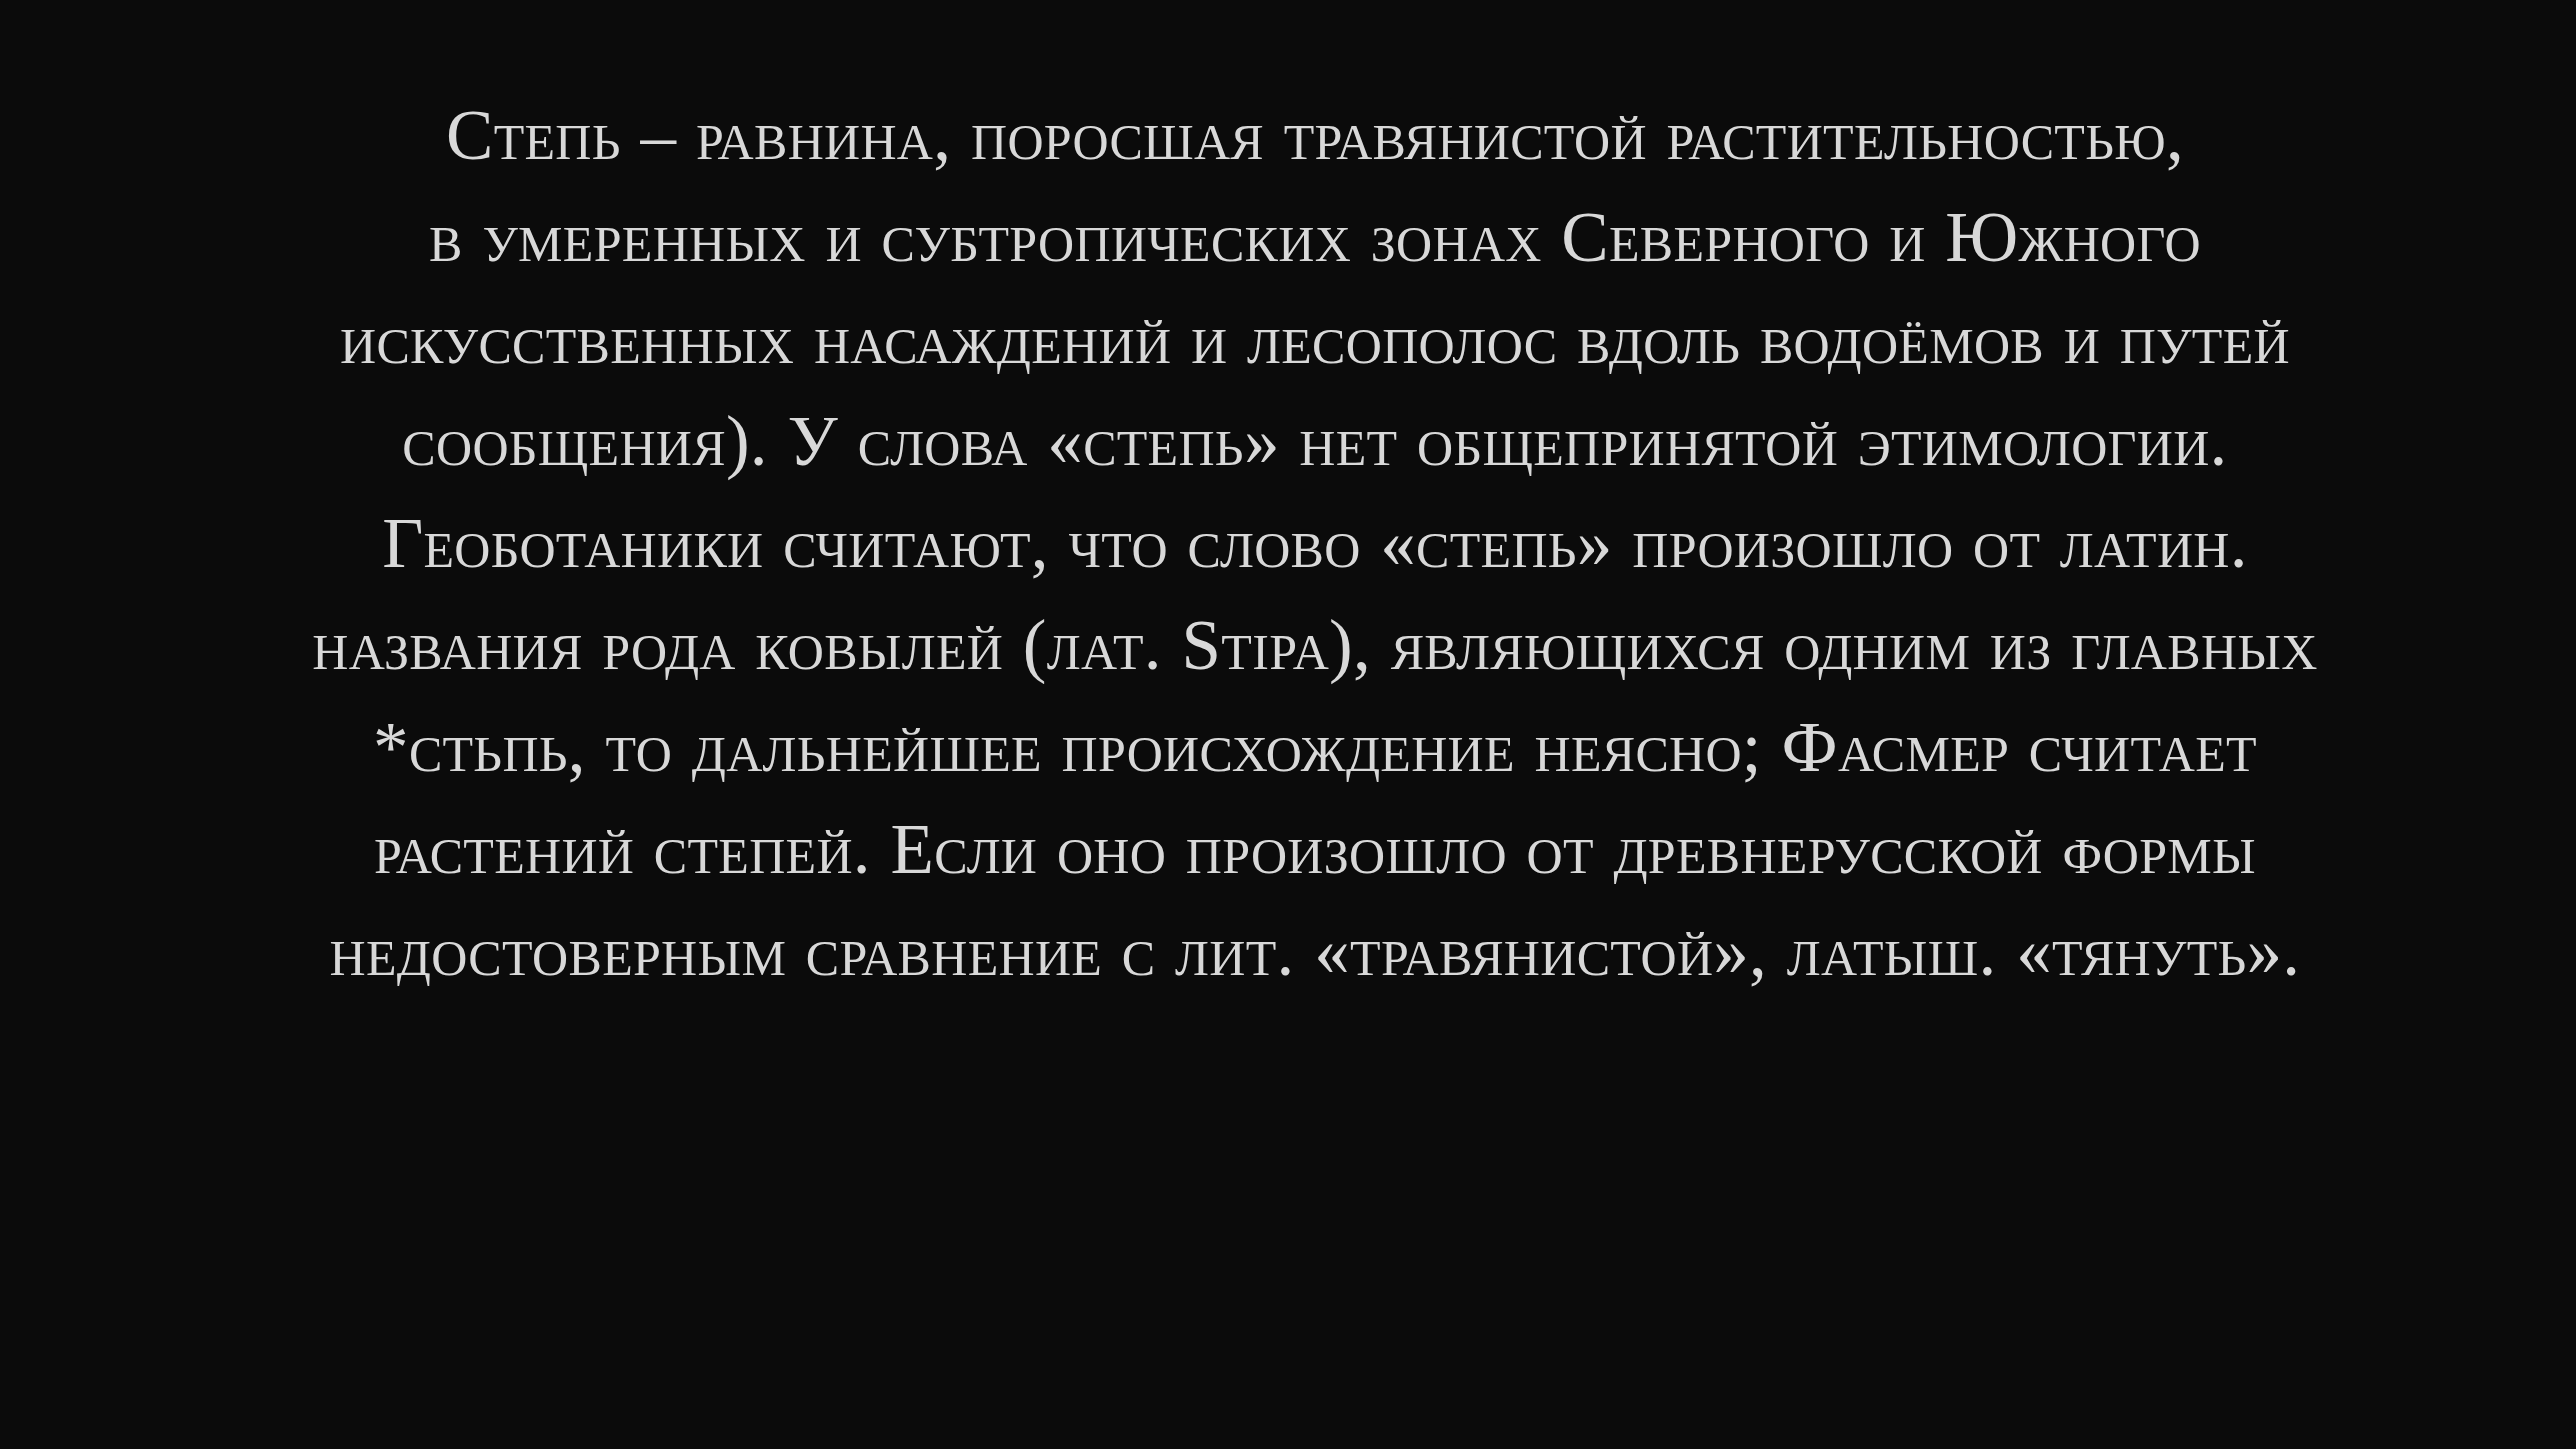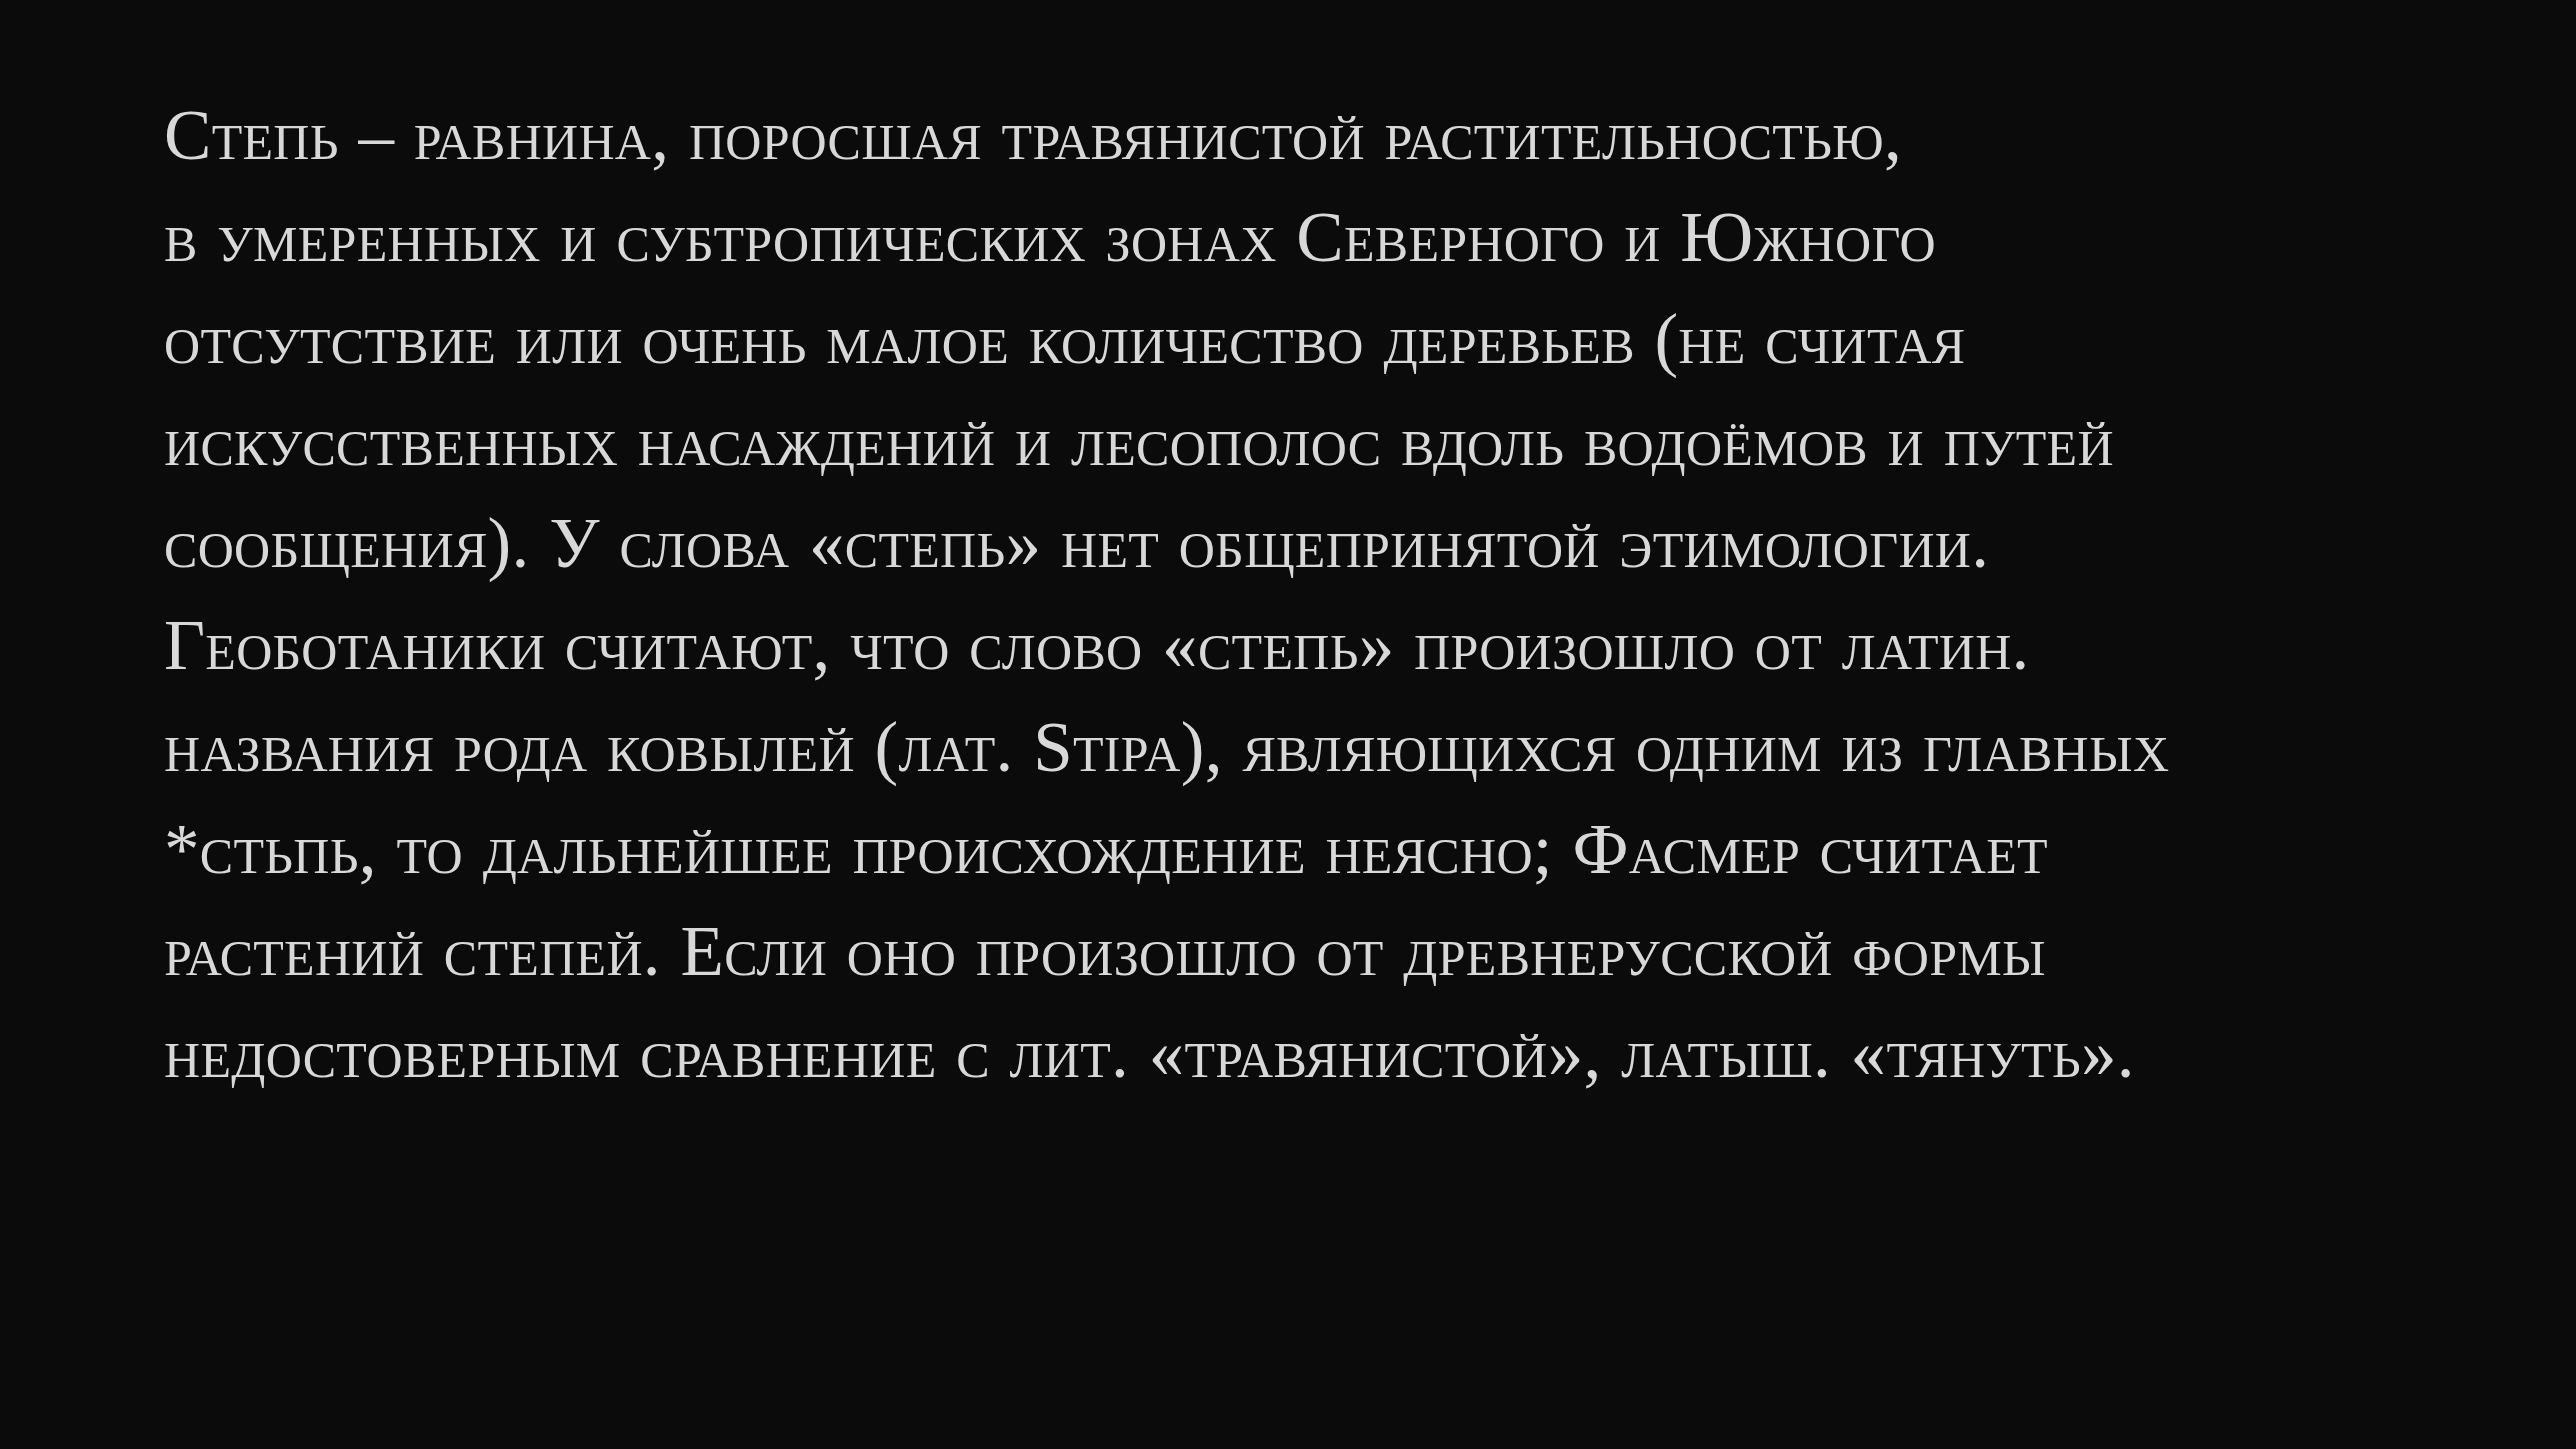--- a/index.html
+++ b/index.html
@@ -22,29 +22,29 @@
     font-family: "Liberation Serif", serif;
     font-size: 71px;
     line-height: 102px;
     font-variant: small-caps;
     letter-spacing: 0.3px;
     word-spacing: 1.6px;
     font-weight: 400;
   }
   .line {
     white-space: nowrap;
+    text-align: center;
   }
 </style>
 </head>
 <body>
 
 <div class="text-block">
   <div class="line">Степь – равнина, поросшая травянистой растительностью,</div>
   <div class="line">в умеренных и субтропических зонах Северного и Южного</div>
-  <div class="line">отсутствие или очень малое количество деревьев (не считая</div>
   <div class="line">искусственных насаждений и лесополос вдоль водоёмов и путей</div>
   <div class="line">сообщения). У слова «степь» нет общепринятой этимологии.</div>
   <div class="line">Геоботаники считают, что слово «степь» произошло от латин.</div>
   <div class="line">названия рода ковылей (лат. Stipa), являющихся одним из главных</div>
   <div class="line">*стьпь, то дальнейшее происхождение неясно; Фасмер считает</div>
   <div class="line">растений степей. Если оно произошло от древнерусской формы</div>
   <div class="line">недостоверным сравнение с лит. «травянистой», латыш. «тянуть».</div>
 </div>
 
 

